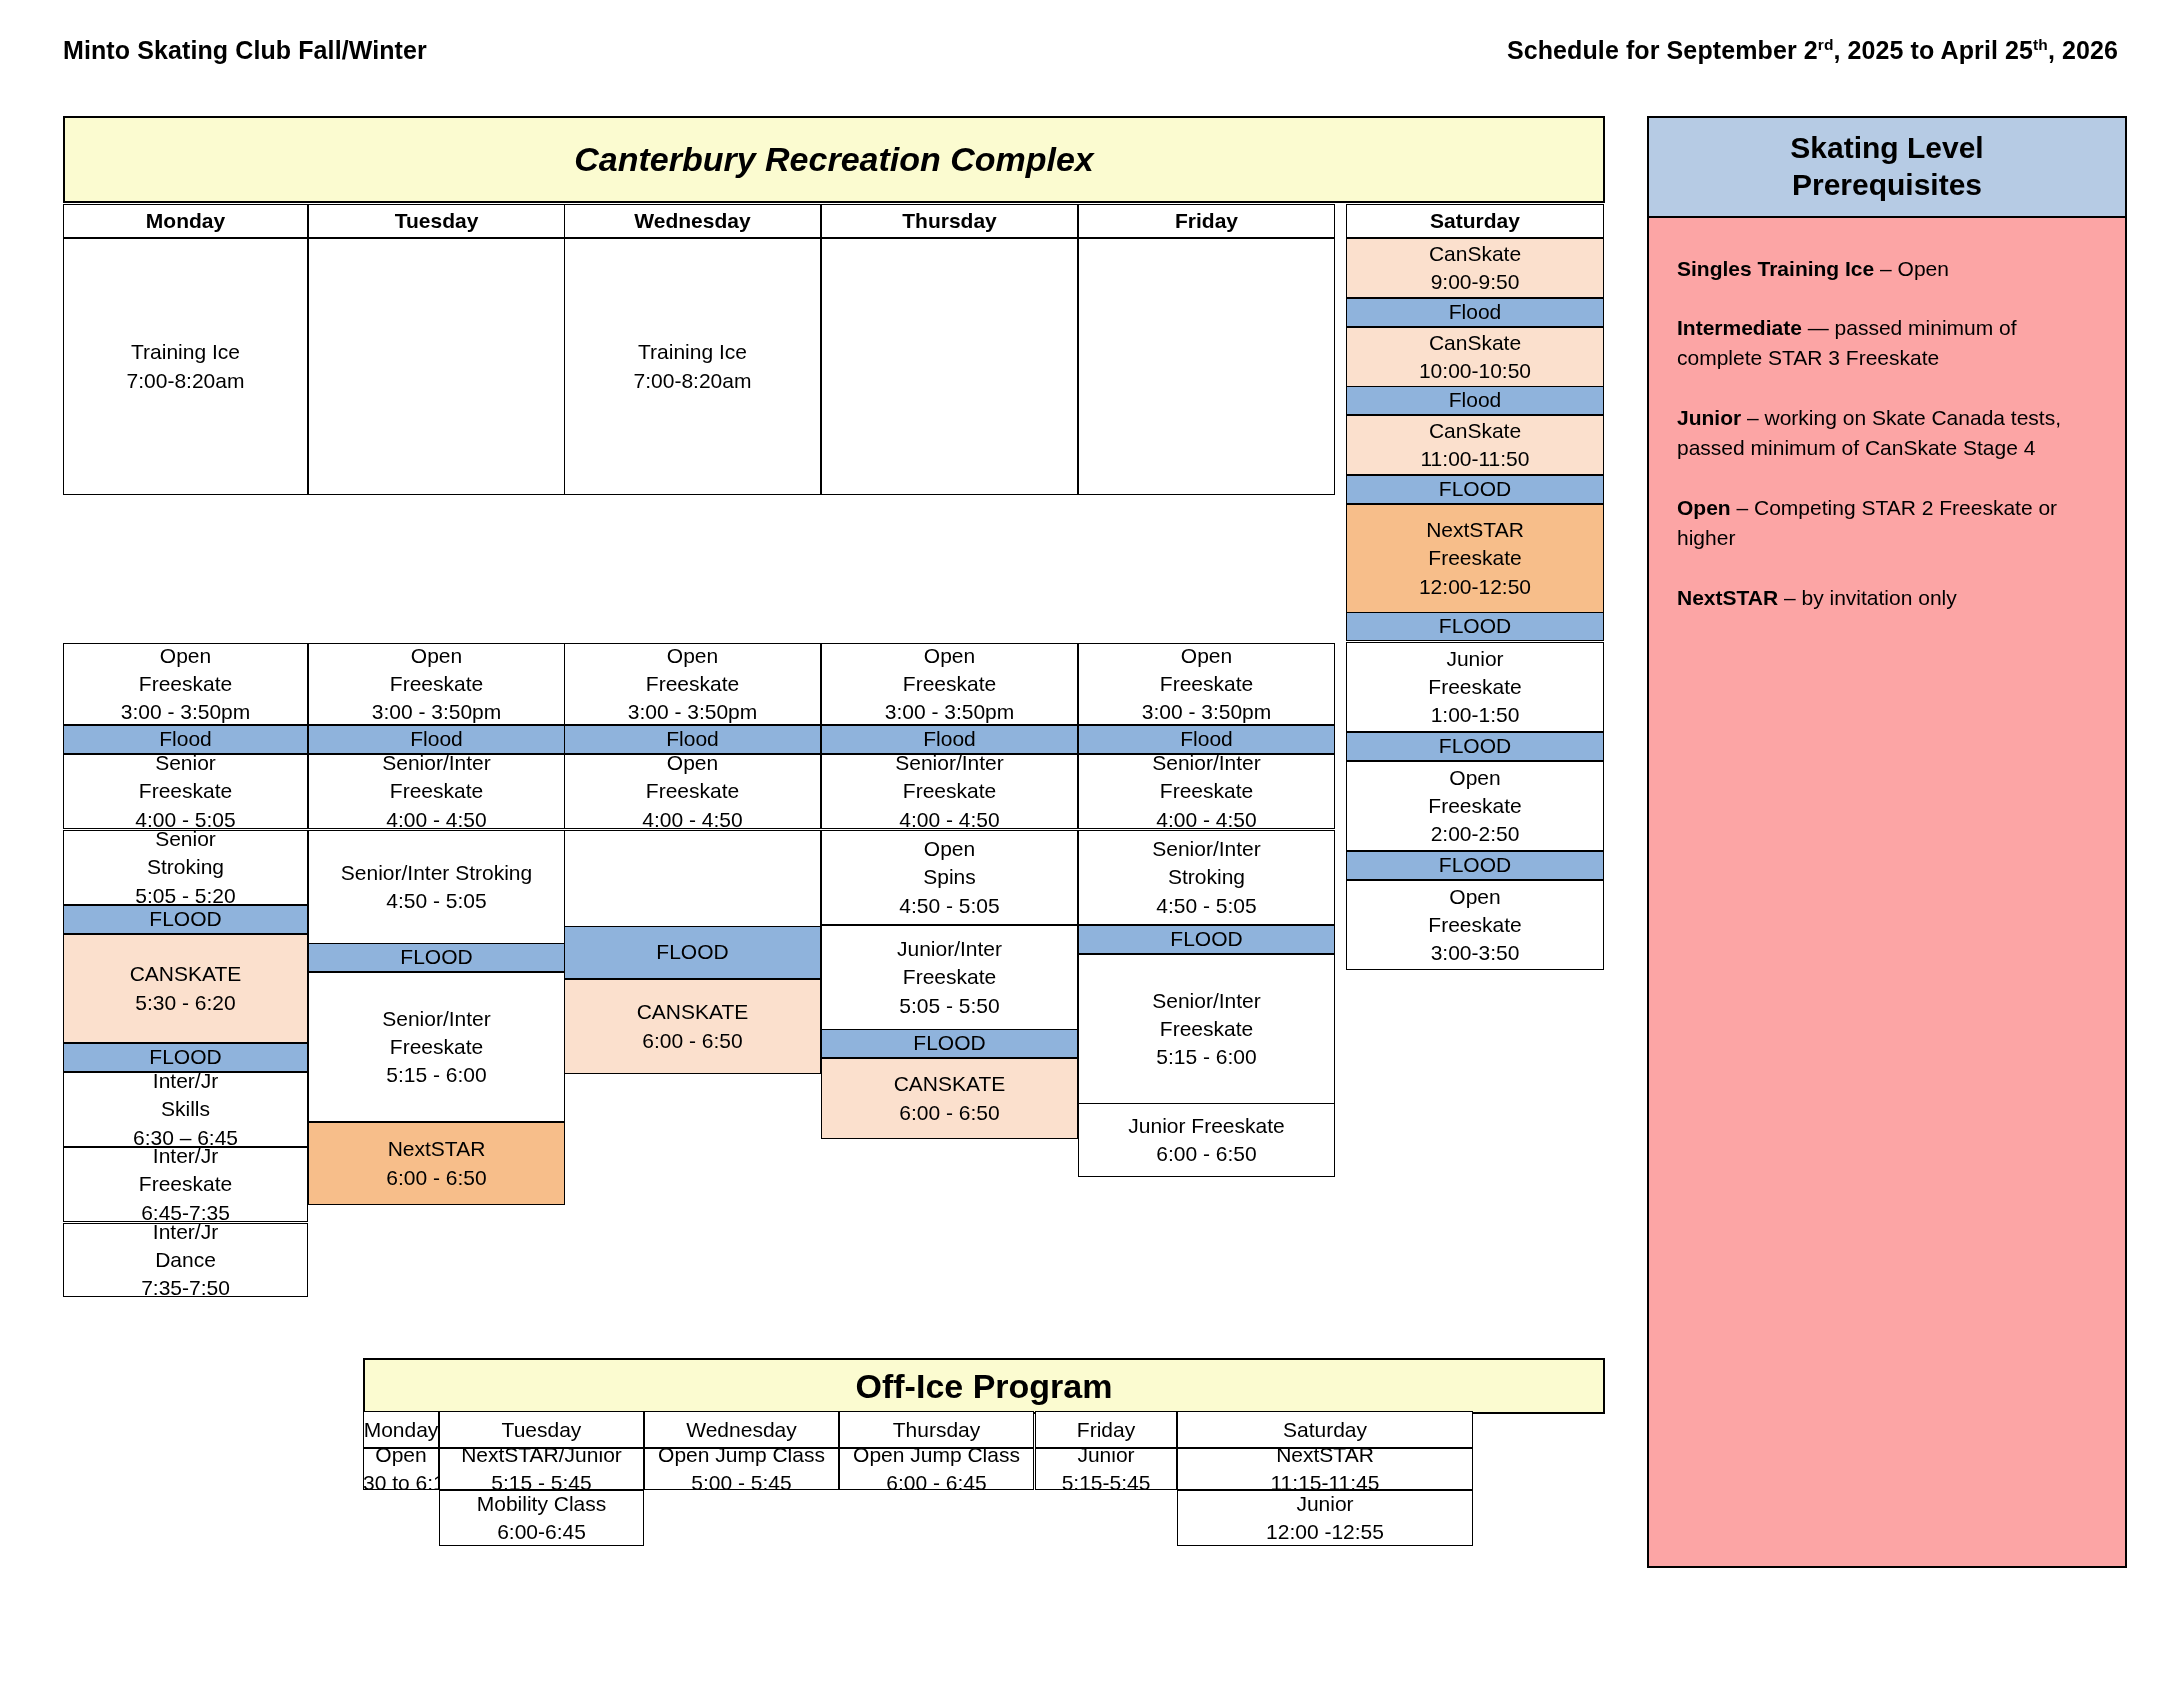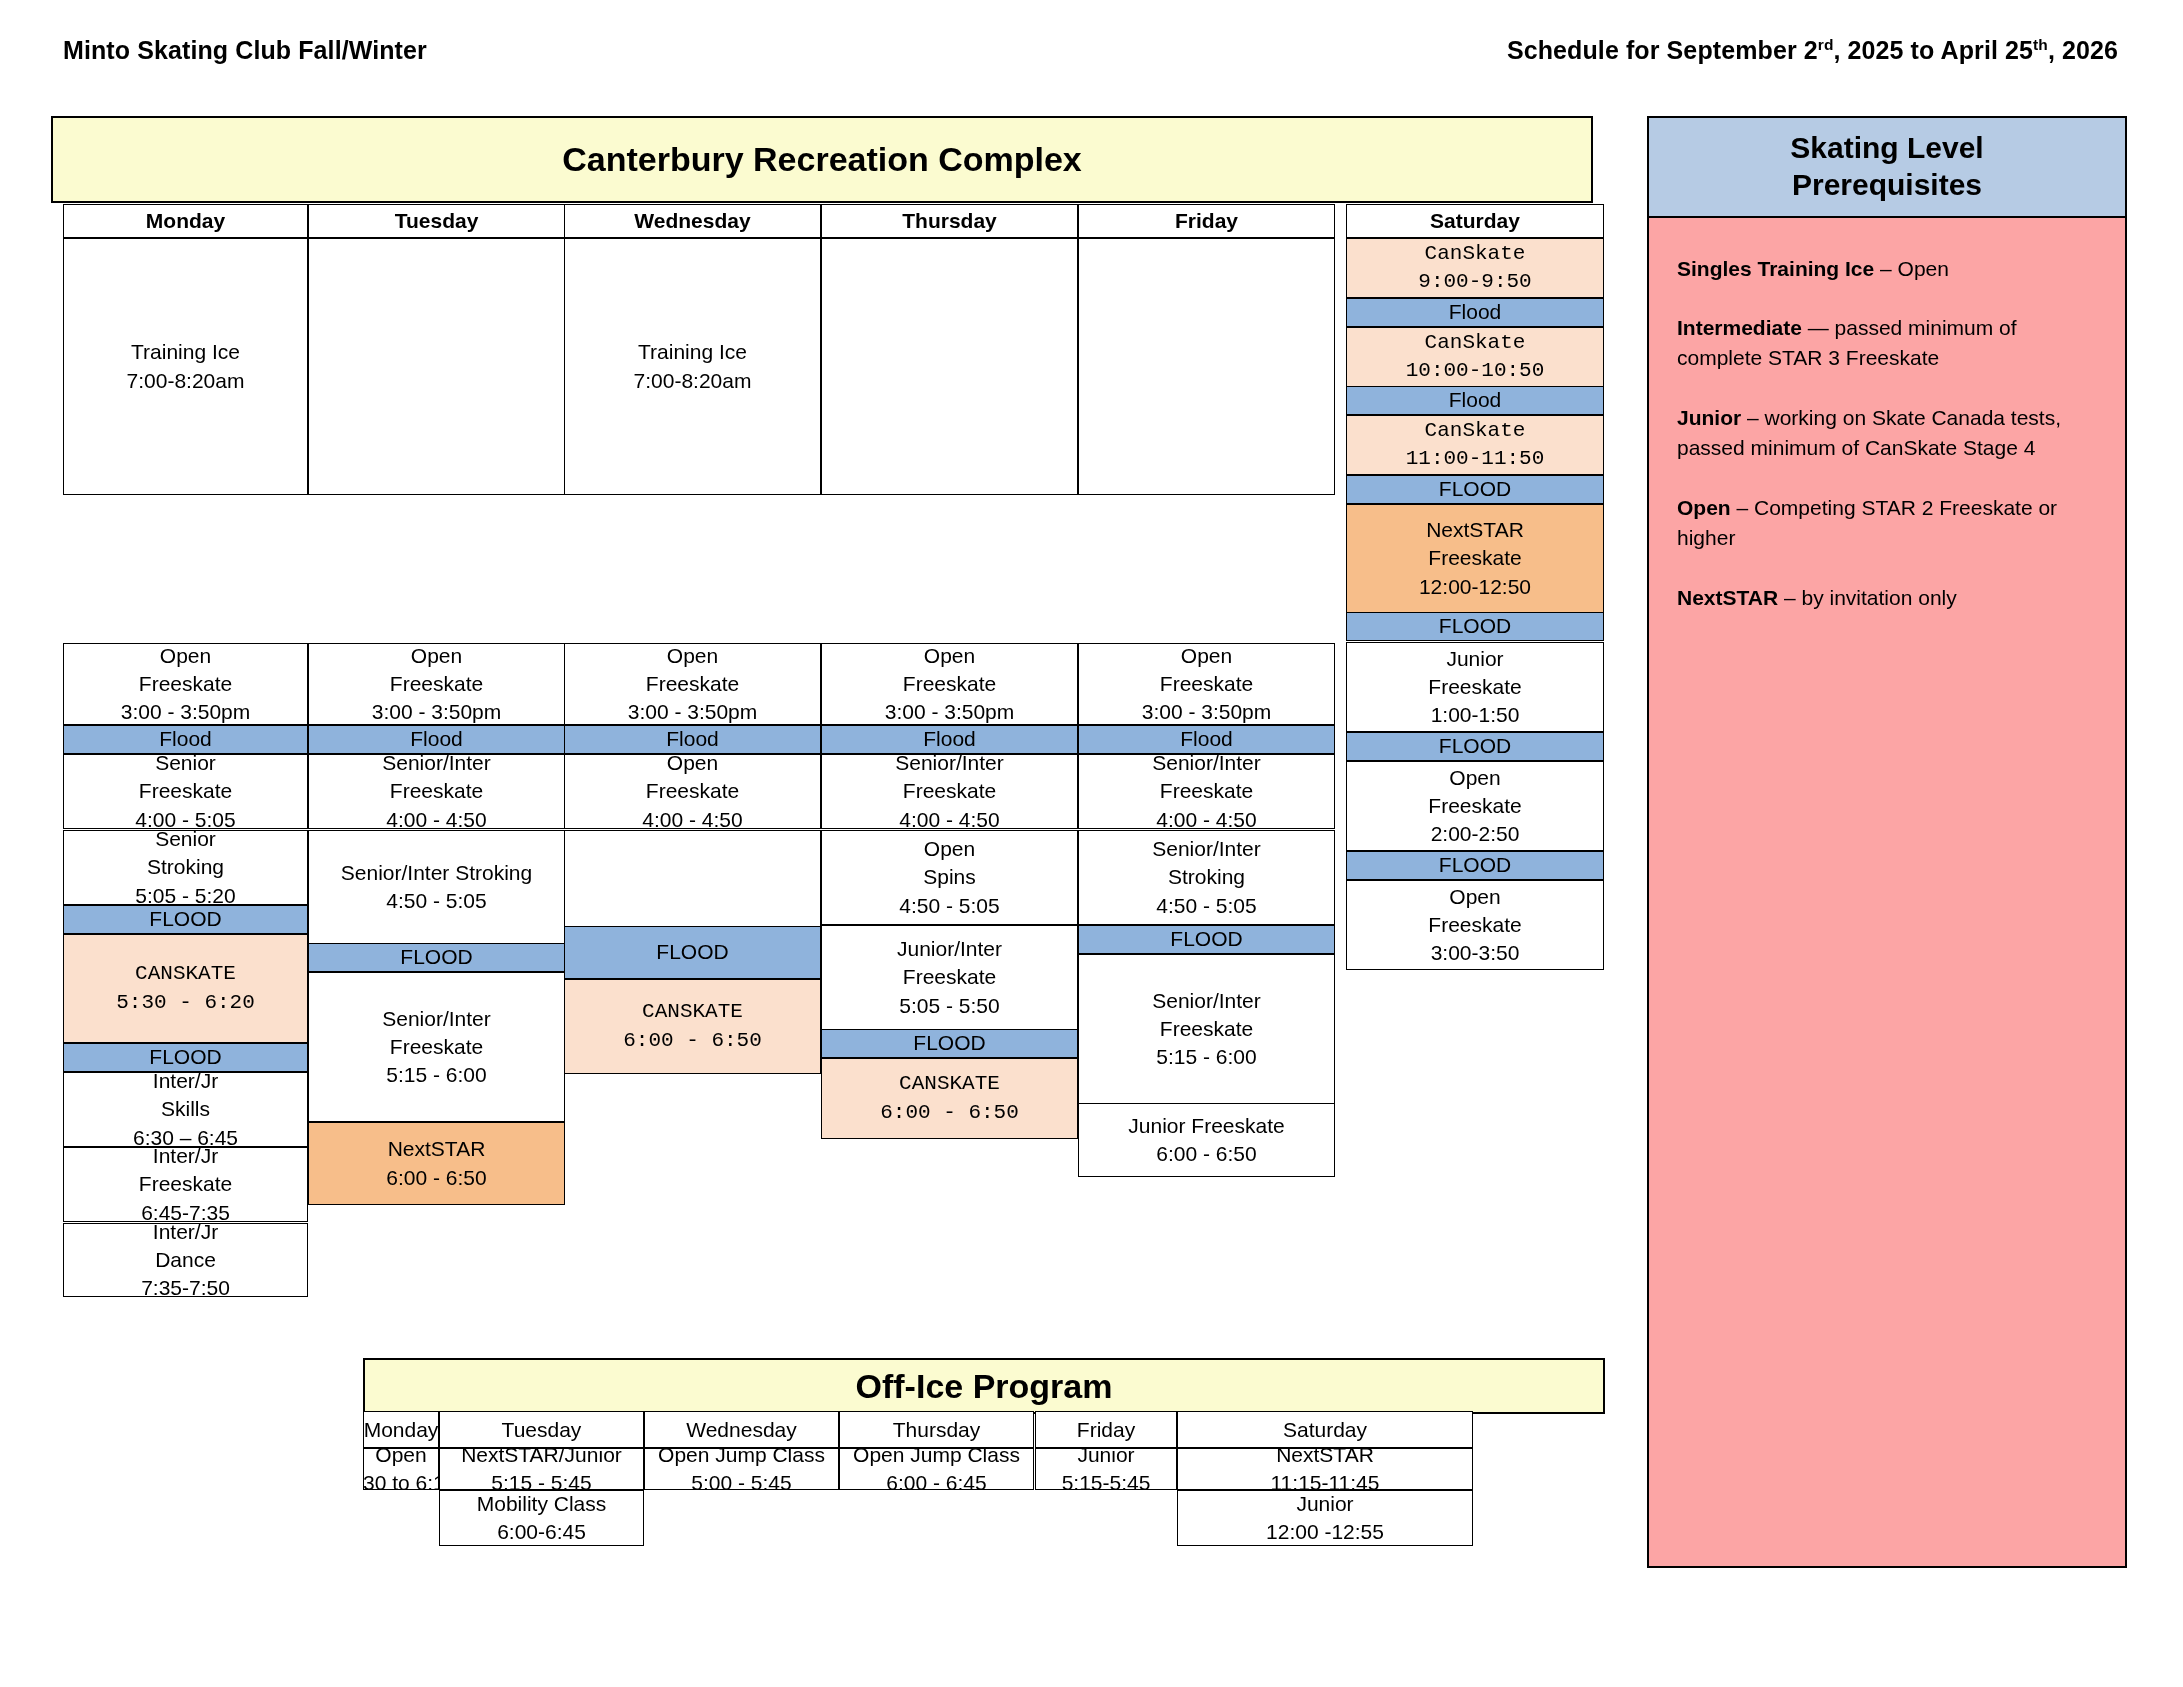--- a/index.html
+++ b/index.html
@@ -12,21 +12,21 @@
   .abs{position:absolute;box-sizing:border-box;}
   .hdr{font-weight:bold;font-size:25px;letter-spacing:0.1px;}
   .cell{
     border:1.3px solid #000;
     display:flex;flex-direction:column;align-items:center;justify-content:center;
     text-align:center;font-size:21px;line-height:1.34;background:#fff;
     overflow:hidden;
   }
   .cell .ln{display:block;white-space:nowrap;}
   .flood{background:#8FB3DC;}
-  .canskate{background:#FBE0CD;font-family:Liberation Mono, monospace;}
+  .canskate{background:#FBE0CD;}
   .nextstar{background:#F7BE8A;}
   .blank{background:#fff;}
   .daycell{
     border:1.3px solid #000;display:flex;align-items:center;justify-content:center;
     font-weight:bold;font-size:21px;background:#fff;box-sizing:border-box;
   }
   .titlebar{
     background:#FBFBD0;border:2px solid #000;
     display:flex;align-items:center;justify-content:center;
     font-weight:bold;font-size:34px;box-sizing:border-box;
@@ -44,21 +44,21 @@
 </style>
 </head>
 <body>
 
 <div class="abs hdr" style="left:63px;top:36px;">Minto Skating Club Fall/Winter</div>
 
 <div class="abs hdr" style="right:65px;top:36px;">
   <span>Schedule for September 2</span><span class="sup">rd</span><span>, 2025 to April 25</span><span class="sup">th</span><span>, 2026</span>
 </div>
 
-<div class="abs titlebar" style="left:51px;top:116px;width:1542px;height:87px;">Canterbury Recreation Complex</div>
+<div class="abs titlebar" style="left:63px;top:116px;width:1542px;height:87px;font-style:italic;">Canterbury Recreation Complex</div>
 
 <div class="abs daycell" style="left:63px;top:204px;width:245px;height:34px;">Monday</div>
 <div class="abs daycell" style="left:308px;top:204px;width:257px;height:34px;">Tuesday</div>
 <div class="abs daycell" style="left:564px;top:204px;width:257px;height:34px;">Wednesday</div>
 <div class="abs daycell" style="left:821px;top:204px;width:257px;height:34px;">Thursday</div>
 <div class="abs daycell" style="left:1078px;top:204px;width:257px;height:34px;">Friday</div>
 <div class="abs daycell" style="left:1346px;top:204px;width:258px;height:34px;">Saturday</div>
 
 <div class="abs cell" style="left:63px;top:238px;width:245px;height:257px;" id="morn-mon">
     <span class="ln">Training Ice</span>

